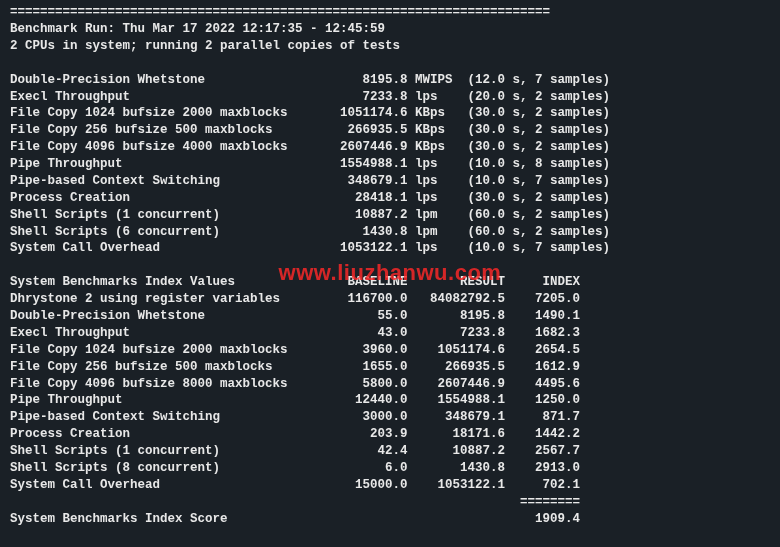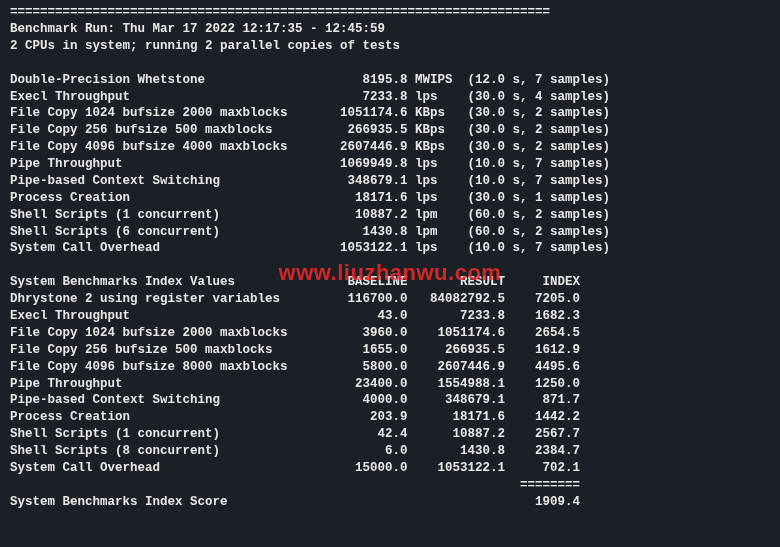--- a/index.html
+++ b/index.html
@@ -34,43 +34,44 @@
   </style>
 </head>
 <body>
 
 <div class="hr line">========================================================================</div>
 <div class="line">Benchmark Run: Thu Mar 17 2022 12:17:35 - 12:45:59</div>
 <div class="line">2 CPUs in system; running 2 parallel copies of tests</div>
 <div class="blank"></div>
 <div id="results-block">
     <div class="line">Double-Precision Whetstone                     8195.8 MWIPS  (12.0 s, 7 samples)</div>
-    <div class="line">Execl Throughput                               7233.8 lps    (30.0 s, 4 samples)</div>
+    <div class="line">Execl Throughput                               7233.8 lps    (20.0 s, 2 samples)</div>
     <div class="line">File Copy 1024 bufsize 2000 maxblocks       1051174.6 KBps   (30.0 s, 2 samples)</div>
     <div class="line">File Copy 256 bufsize 500 maxblocks          266935.5 KBps   (30.0 s, 2 samples)</div>
     <div class="line">File Copy 4096 bufsize 4000 maxblocks       2607446.9 KBps   (30.0 s, 2 samples)</div>
-    <div class="line">Pipe Throughput                             1069949.8 lps    (10.0 s, 7 samples)</div>
+    <div class="line">Pipe Throughput                             1554988.1 lps    (10.0 s, 8 samples)</div>
     <div class="line">Pipe-based Context Switching                 348679.1 lps    (10.0 s, 7 samples)</div>
-    <div class="line">Process Creation                              18171.6 lps    (30.0 s, 1 samples)</div>
+    <div class="line">Process Creation                              28418.1 lps    (30.0 s, 2 samples)</div>
     <div class="line">Shell Scripts (1 concurrent)                  10887.2 lpm    (60.0 s, 2 samples)</div>
     <div class="line">Shell Scripts (6 concurrent)                   1430.8 lpm    (60.0 s, 2 samples)</div>
     <div class="line">System Call Overhead                        1053122.1 lps    (10.0 s, 7 samples)</div>
   </div>
 <div class="blank"></div>
 <div id="index-block">
     <div class="line">System Benchmarks Index Values               BASELINE       RESULT     INDEX</div>
     <div class="line">Dhrystone 2 using register variables         116700.0   84082792.5    7205.0</div>
+    <div class="line">Double-Precision Whetstone                       55.0       8195.8    1490.1</div>
     <div class="line">Execl Throughput                                 43.0       7233.8    1682.3</div>
     <div class="line">File Copy 1024 bufsize 2000 maxblocks          3960.0    1051174.6    2654.5</div>
     <div class="line">File Copy 256 bufsize 500 maxblocks            1655.0     266935.5    1612.9</div>
     <div class="line">File Copy 4096 bufsize 8000 maxblocks          5800.0    2607446.9    4495.6</div>
-    <div class="line">Pipe Throughput                               23400.0    1554988.1    1250.0</div>
-    <div class="line">Pipe-based Context Switching                   4000.0     348679.1     871.7</div>
+    <div class="line">Pipe Throughput                               12440.0    1554988.1    1250.0</div>
+    <div class="line">Pipe-based Context Switching                   3000.0     348679.1     871.7</div>
     <div class="line">Process Creation                                203.9      18171.6    1442.2</div>
     <div class="line">Shell Scripts (1 concurrent)                     42.4      10887.2    2567.7</div>
-    <div class="line">Shell Scripts (8 concurrent)                      6.0       1430.8    2384.7</div>
+    <div class="line">Shell Scripts (8 concurrent)                      6.0       1430.8    2913.0</div>
     <div class="line">System Call Overhead                          15000.0    1053122.1     702.1</div>
   </div>
 <div class="line" id="score-sep">                                                                    ========</div>
 <div class="line" id="score-line">System Benchmarks Index Score                                         1909.4</div>
 <div class="blank"></div>
 
 <div class="watermark">www.liuzhanwu.com</div>
 
 </body></html>

